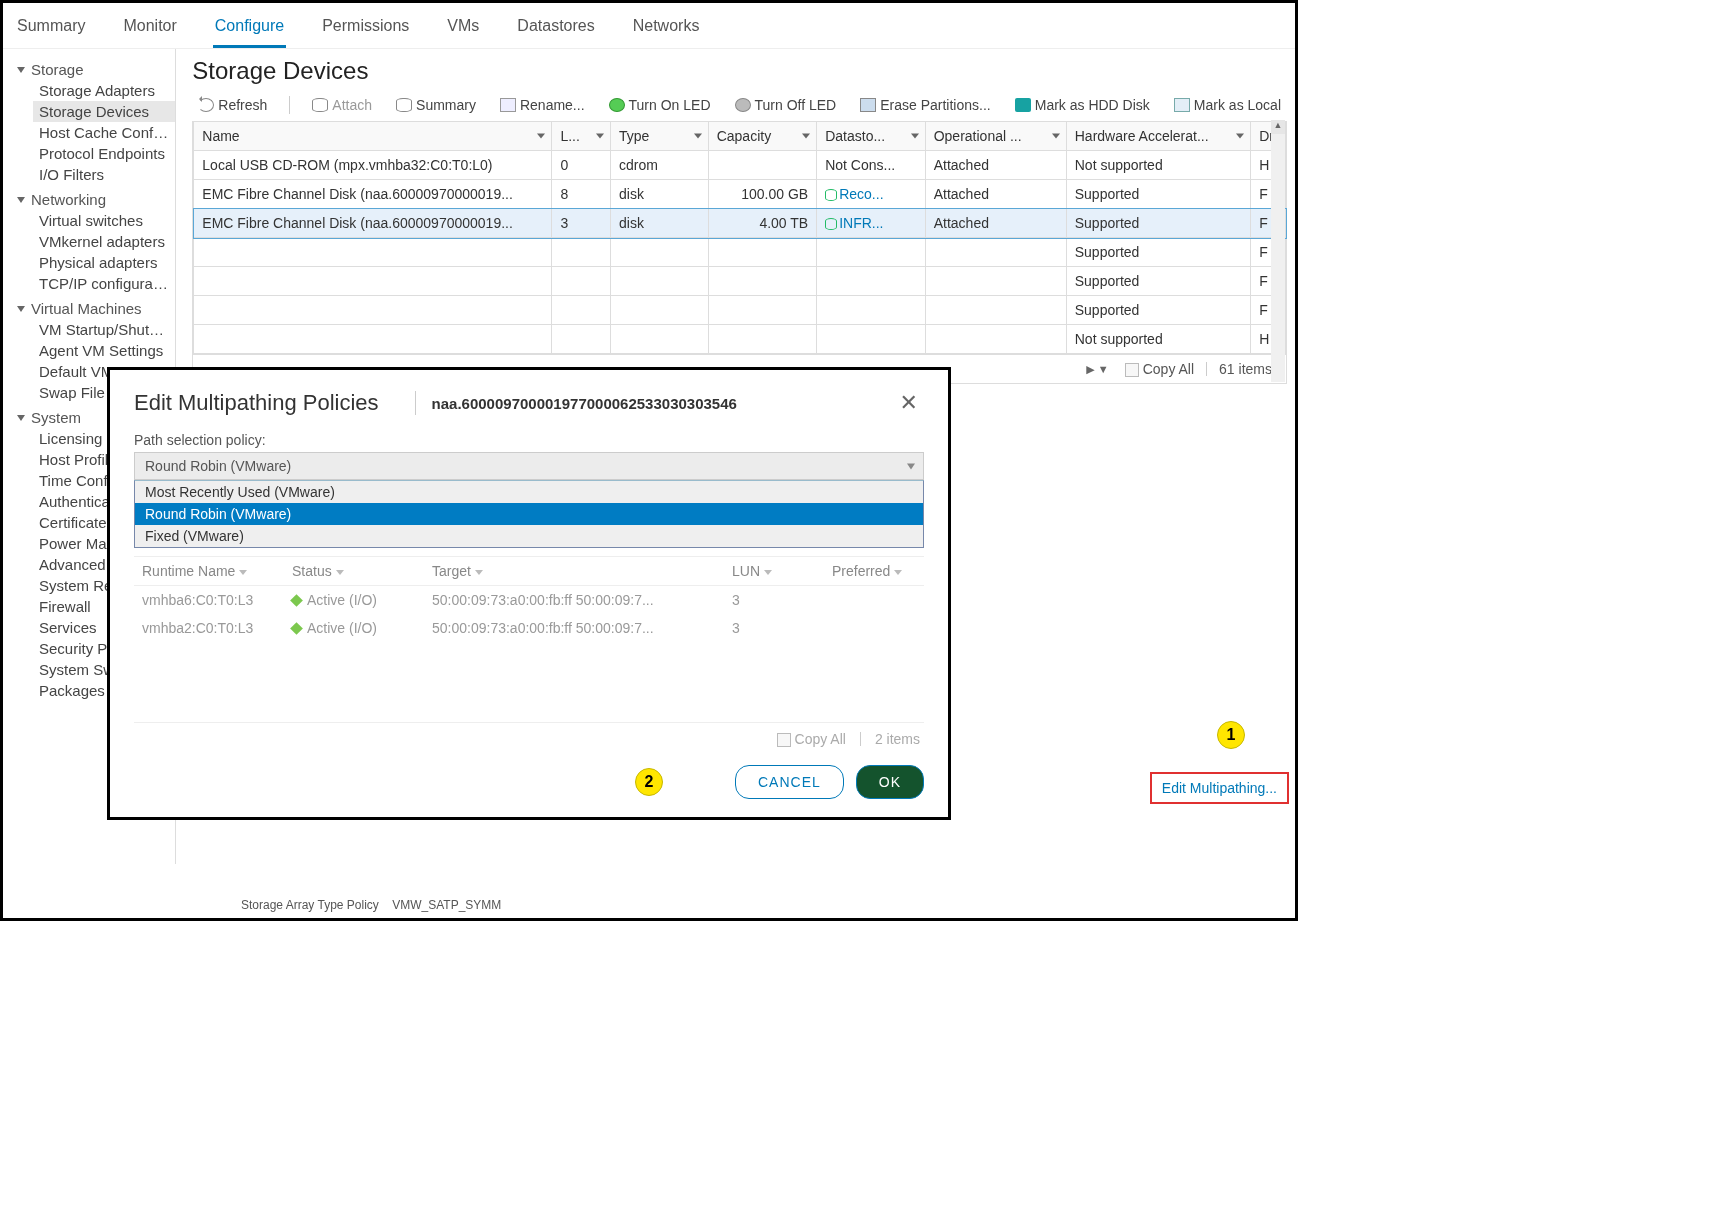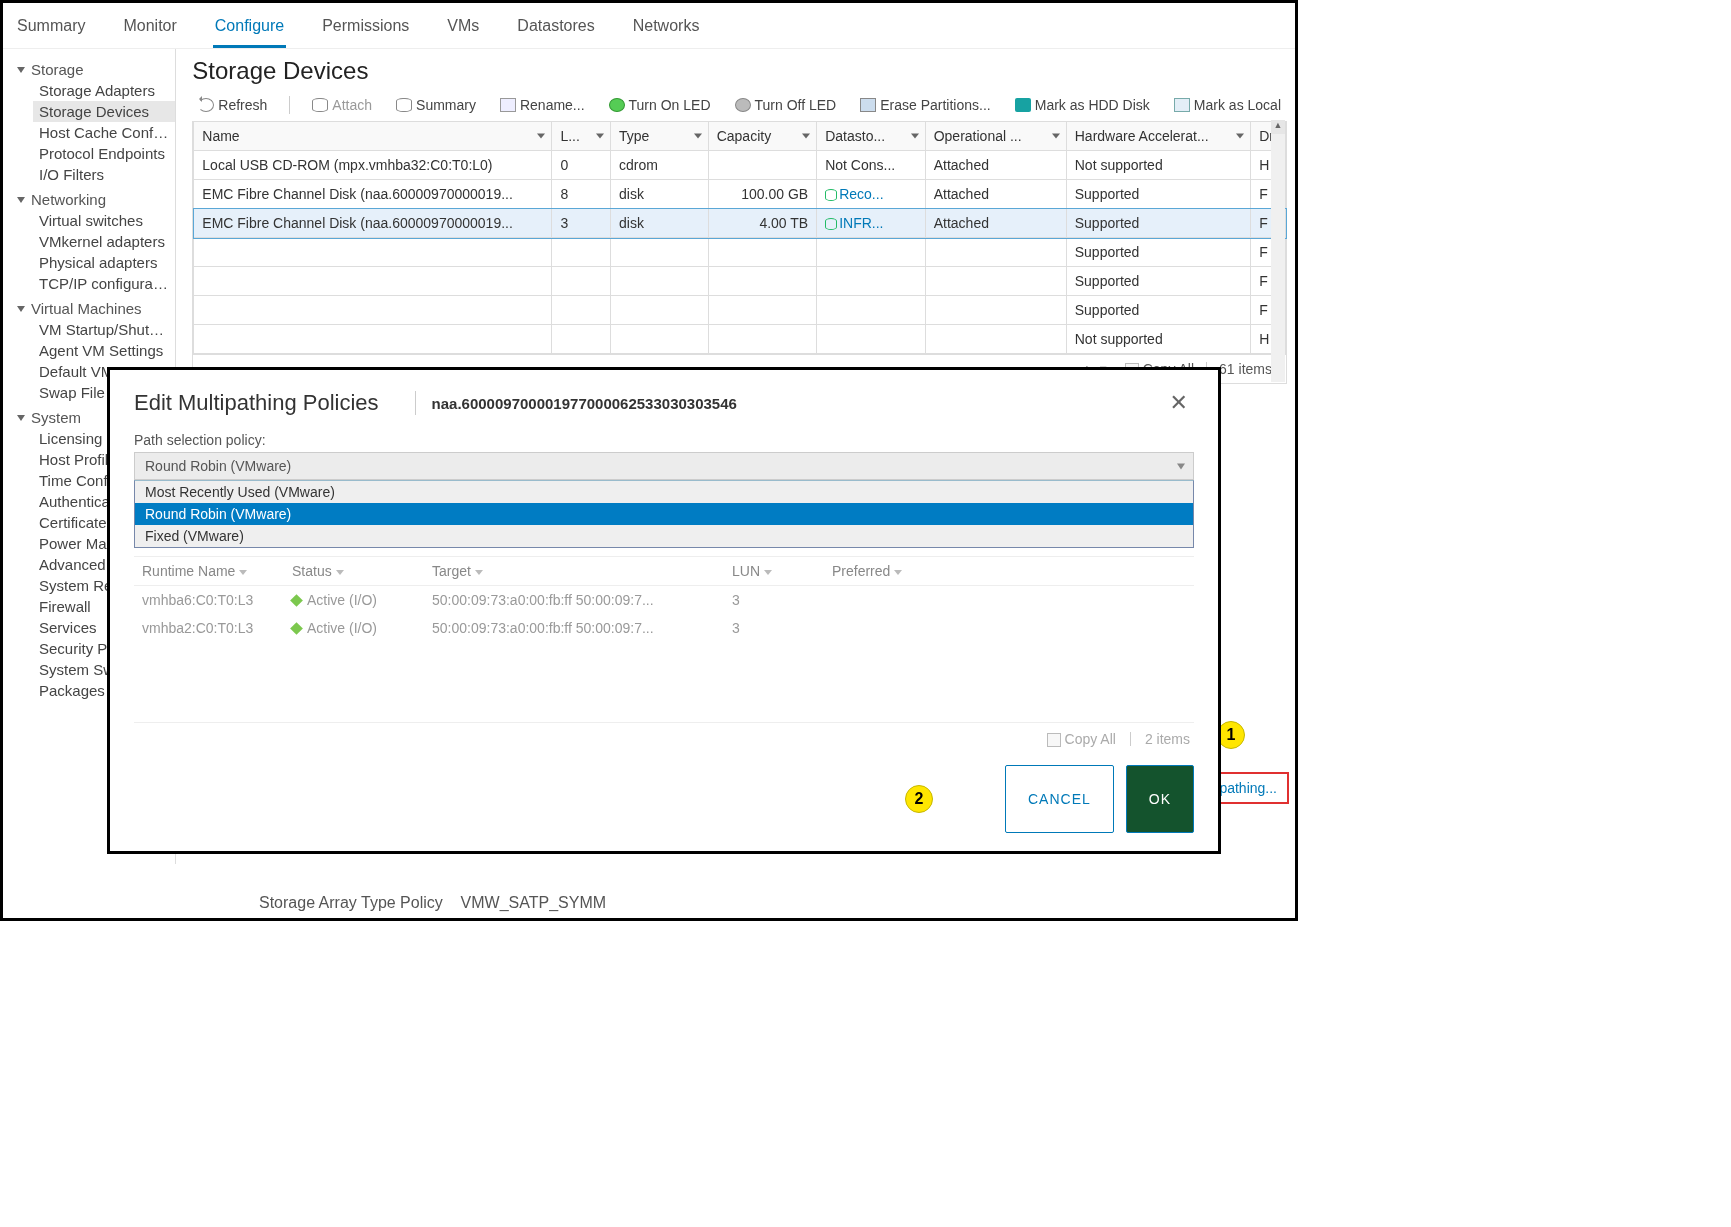--- a/index.html
+++ b/index.html
@@ -68,24 +68,24 @@
   .copy-ic { width:14px;height:14px;border:1px solid #bbb;background:#f7f7f7;display:inline-block;margin-right:4px;vertical-align:middle;}
 
   
   .edit-mp-frame { position:absolute; right:6px; bottom:60px; border:2px solid #e03030; padding:6px 10px; }
   .edit-mp-link { color:#0079b8; cursor:pointer; }
 
   
   .badge { width:28px; height:28px; border-radius:50%; background:#ffe600; border:1px solid #c7b800; color:#000; font-weight:700; display:flex; align-items:center; justify-content:center; position:absolute; font-size:16px;}
 
   
-  .policy-row { position:absolute; left:256px; bottom:6px; font-size:16px; color:#555; }
-
-  
-  .modal { position:absolute; top:364px; left:104px; width:1114px; background:#fff; border:3px solid #000; padding:18px 24px 18px 24px; z-index:50; }
+  .policy-row { position:absolute; left:238px; bottom:6px; font-size:12px; color:#555; }
+
+  
+  .modal { position:absolute; top:364px; left:104px; width:844px; background:#fff; border:3px solid #000; padding:18px 24px 18px 24px; z-index:50; }
   .modal-head { display:flex; align-items:center; margin-bottom:14px; }
   .modal-title { font-size:22px; color:#333; font-weight:400; margin-right:20px; }
   .modal-vsep { width:1px; height:24px; background:#ccc; margin:0 16px; }
   .modal-id { color:#333; font-size:15px; font-weight:600; }
   .modal-close { margin-left:auto; font-size:22px; color:#666; cursor:pointer; padding:2px 6px; }
 
   .form-label { color:#555; margin-bottom:4px; }
   .select-box { position:relative; }
   .select-current { background:#ececec; border:1px solid #ccc; padding:5px 10px; color:#555; position:relative; }
   .select-current:after { content:""; position:absolute; right:8px; top:50%; transform:translateY(-40%); border-left:4px solid transparent;border-right:4px solid transparent;border-top:6px solid #888;}
@@ -95,21 +95,21 @@
 
   .paths-head { display:flex; color:#888; font-size:14px; margin-top:8px; border-top:1px solid #eee; border-bottom:1px solid #eee;align-items:center; }
   .paths-head > div, .paths-row > div { padding:6px 8px; white-space:nowrap; overflow:hidden; text-overflow:ellipsis; }
   .ph-sort { display:inline-block; margin-left:4px; width:0;height:0;border-left:4px solid transparent;border-right:4px solid transparent;border-top:5px solid #bbb; vertical-align:middle;}
   .paths-body { color:#999; font-size:14px; }
   .paths-row { display:flex; }
   .diamond { display:inline-block; width:9px; height:9px; background:#7cc84e; transform:rotate(45deg); margin-right:6px; }
 
   .modal-footer-rt { display:flex; justify-content:flex-end; align-items:center; gap:14px; border-top:1px solid #eee; color:#aaa; padding:8px 4px 4px 4px; margin-top:80px;}
   .modal-btns { display:flex; justify-content:flex-end; gap:12px; margin-top:14px; align-items:center; position:relative;}
-  .btn { padding:25px 22px; font-size:14px; cursor:pointer; border-radius:2px; letter-spacing:1px;}
+  .btn { padding:8px 22px; font-size:14px; cursor:pointer; border-radius:14px; letter-spacing:1px;}
   .btn-cancel { border:1px solid #0079b8; color:#0079b8; background:#fff; }
   .btn-ok { border:1px solid #0079b8; background:#14532d; color:#fff; }
 
   .c-runtime{width:150px}.c-status{width:140px}.c-target{width:300px}.c-lun{width:100px}.c-pref{flex:1}
 
 </style>
 </head>
 <body>
 
 <div class="app">

